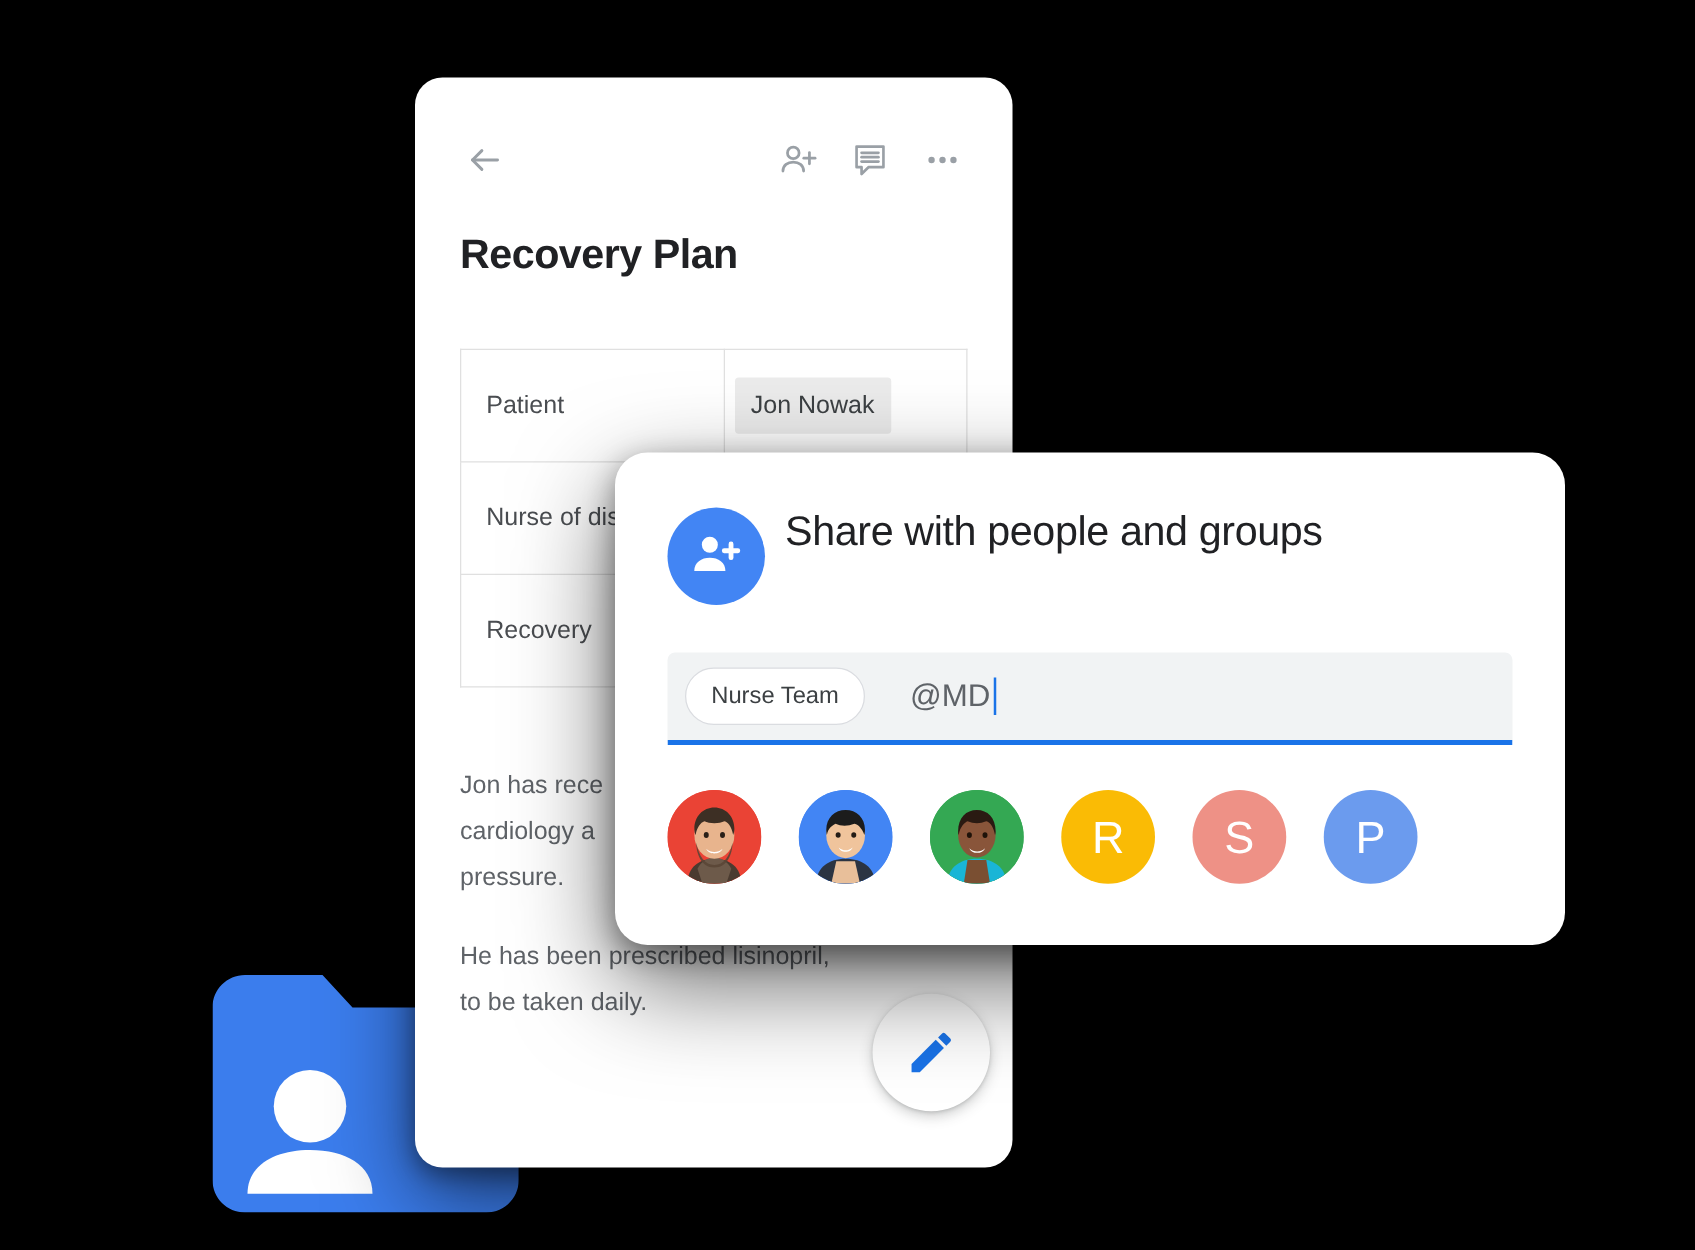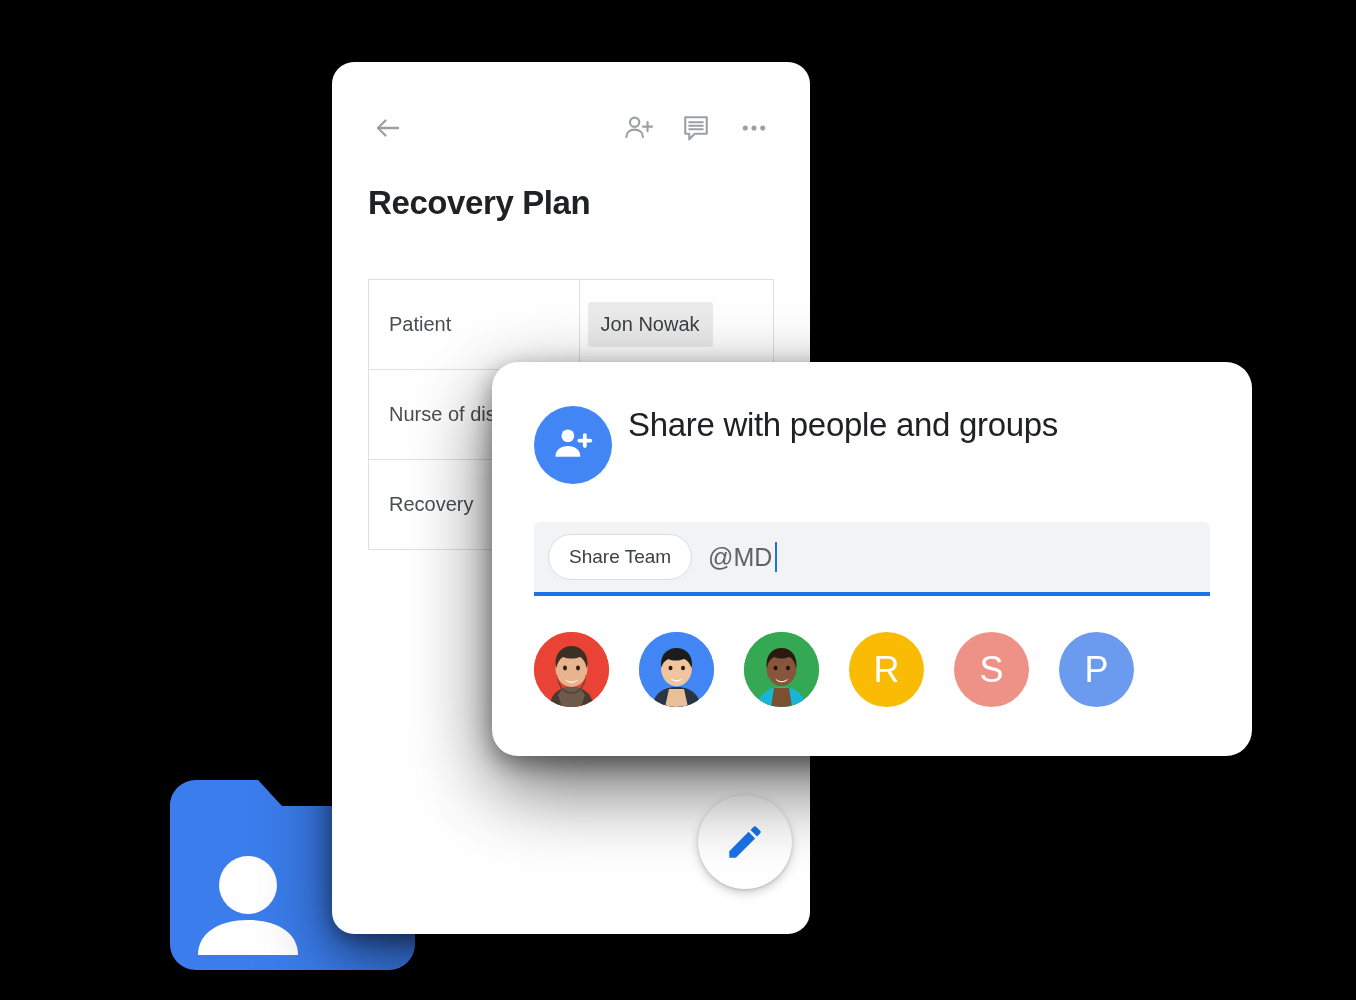--- a/index.html
+++ b/index.html
@@ -186,21 +186,21 @@
     height: 46px;
     padding: 0 20px;
     background: #ffffff;
     border: 1px solid #dadce0;
     border-radius: 23px;
     font-size: 19px;
     color: #3c4043;
     cursor: pointer;
   }
   .sd-typed {
-    margin-left: 16px;
+    margin-left: 36px;
     font-size: 25px;
     color: #5f6368;
     display: inline-flex;
     align-items: center;
   }
   .caret {
     display: inline-block;
     width: 2px;
     height: 30px;
     background: #1a73e8;
@@ -295,20 +295,27 @@
           <td class="c-label">Nurse of dis</td>
           <td class="c-value"></td>
         </tr>
         <tr>
           <td class="c-label">Recovery</td>
           <td class="c-value"></td>
         </tr>
       </tbody>
     </table>
 
+    <div class="doc-body">
+      <p style="white-space:pre-line;">Jon has rece
+cardiology a
+pressure.</p>
+      <p style="white-space:pre-line;">He has been prescribed lisinopril,
+to be taken daily.</p>
+    </div>
 
     <div class="fab">
       <svg width="42" height="42" viewBox="0 0 24 24" fill="#1a73e8" aria-hidden="true">
         <path d="M3 17.25V21h3.75L17.81 9.94l-3.75-3.75L3 17.25z"></path>
         <path d="M20.71 7.04a1 1 0 0 0 0-1.41l-2.34-2.34a1 1 0 0 0-1.41 0l-1.83 1.83 3.75 3.75 1.83-1.83z"></path>
       </svg>
     </div>
   </div>
 
   <div class="share-dialog">
@@ -319,21 +326,21 @@
           <circle cx="9.2" cy="7" r="3.5"></circle>
           <path d="M2.4 18.4c0-3.8 3.1-5.8 6.8-5.8s6.8 2 6.8 5.8z"></path>
           <rect x="17.4" y="5.6" width="2.1" height="8" rx="1"></rect>
           <rect x="14.45" y="8.55" width="8" height="2.1" rx="1"></rect>
         </svg>
       </div>
       <div class="sd-title">Share with people and groups</div>
     </div>
 
     <div class="sd-input-wrap">
-      <span class="chip">Share Team</span>
+      <span class="chip">Nurse Team</span>
       <span class="sd-typed">
         <span>@MD</span>
           <span class="caret"></span>
       </span>
     </div>
 
     <div class="sd-avatars">
 
       <div class="av" style="background:#EA4335;">
         <svg viewBox="0 0 75 75" xmlns="http://www.w3.org/2000/svg" aria-hidden="true">

